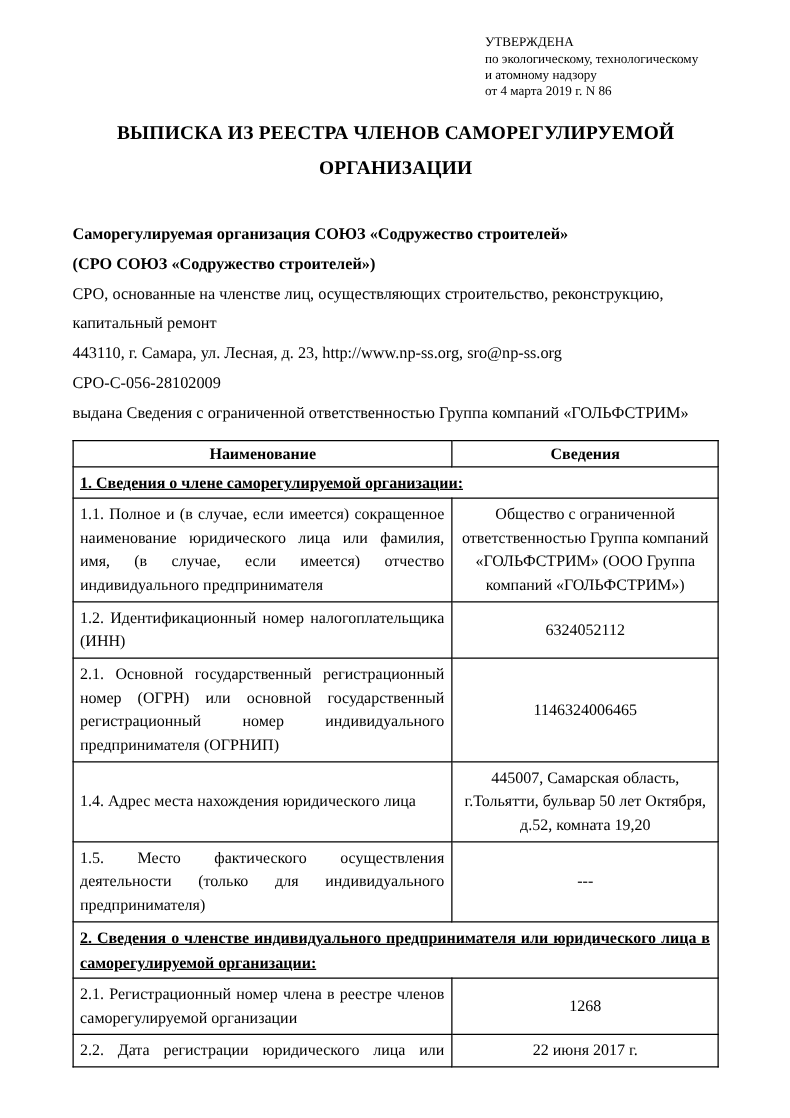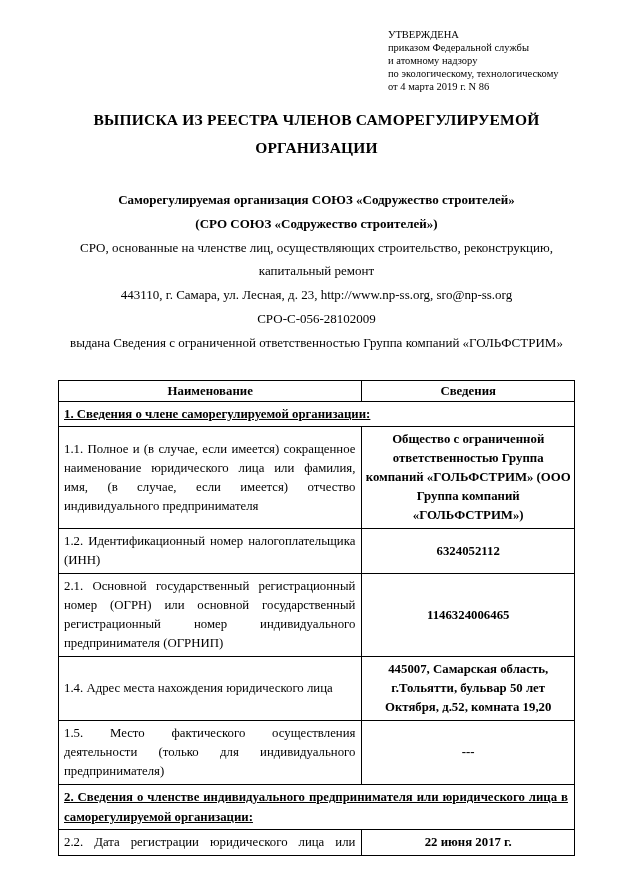--- a/index.html
+++ b/index.html
@@ -32,29 +32,28 @@
     text-align: center;
     font-weight: 700;
     font-size: 15.5px;
     line-height: 28px;
     letter-spacing: 0.2px;
   }
   
   .intro { margin-top: 26px; font-size: 13px; }
   .intro p {
     margin: 0 0 1px 0;
-    text-align: center;
     line-height: 23px;
   }
   .intro p.bold { font-weight: 700; }
   
   table.registry {
     width: 100%;
     border-collapse: collapse;
-    margin-top: 26px;
+    margin-top: 11px;
     font-size: 12.8px;
     table-layout: fixed;
     padding-left: 24px;
   }
   table.registry col.c-name { width: 58.8%; }
   table.registry th,
   table.registry td {
     border: 1px solid #000000;
     vertical-align: middle;
   }
@@ -74,33 +73,31 @@
   td.label {
     text-align: justify;
     padding: 3px 6px 3px 5px;
     line-height: 19px;
   }
   td.label.justify-last { text-align-last: justify; }
   td.value {
     text-align: center;
     padding: 3px 2px;
     line-height: 19px;
-    font-weight: bold;
   }
 </style>
 </head>
 <body>
 
 <div class="page">
 
   <div class="approval">
     <div>УТВЕРЖДЕНА</div>
-    <div>приказом Федеральной службы</div>
+    <div>по экологическому, технологическому</div>
     <div>и атомному надзору</div>
-    <div>по экологическому, технологическому</div>
     <div>от 4 марта 2019 г. N 86</div>
   </div>
 
   <div class="doc-title">ВЫПИСКА ИЗ РЕЕСТРА ЧЛЕНОВ САМОРЕГУЛИРУЕМОЙ ОРГАНИЗАЦИИ</div>
 
   <div class="intro">
     <p class="bold">Саморегулируемая организация СОЮЗ «Содружество строителей»</p>
     <p class="bold">(СРО СОЮЗ «Содружество строителей»)</p>
     <p>СРО, основанные на членстве лиц, осуществляющих строительство, реконструкцию, капитальный ремонт</p>
     <p>443110, г. Самара, ул. Лесная, д. 23, http://www.np-ss.org, sro@np-ss.org</p>
@@ -140,19 +137,23 @@
         <td class="value">445007, Самарская область, г.Тольятти, бульвар 50 лет Октября, д.52, комната 19,20</td>
       </tr>
       <tr>
         <td class="label">1.5. Место фактического осуществления деятельности (только для индивидуального предпринимателя)</td>
         <td class="value">---</td>
       </tr>
       <tr>
         <td class="section" colspan="2">2. Сведения о членстве индивидуального предпринимателя или юридического лица в саморегулируемой организации:</td>
       </tr>
       <tr>
+        <td class="label">2.1. Регистрационный номер члена в реестре членов саморегулируемой организации</td>
+        <td class="value">1268</td>
+      </tr>
+      <tr>
         <td class="label justify-last">2.2. Дата регистрации юридического лица или</td>
         <td class="value">22 июня 2017 г.</td>
       </tr>
     </tbody>
   </table>
 
 </div>
 
 </body></html>

